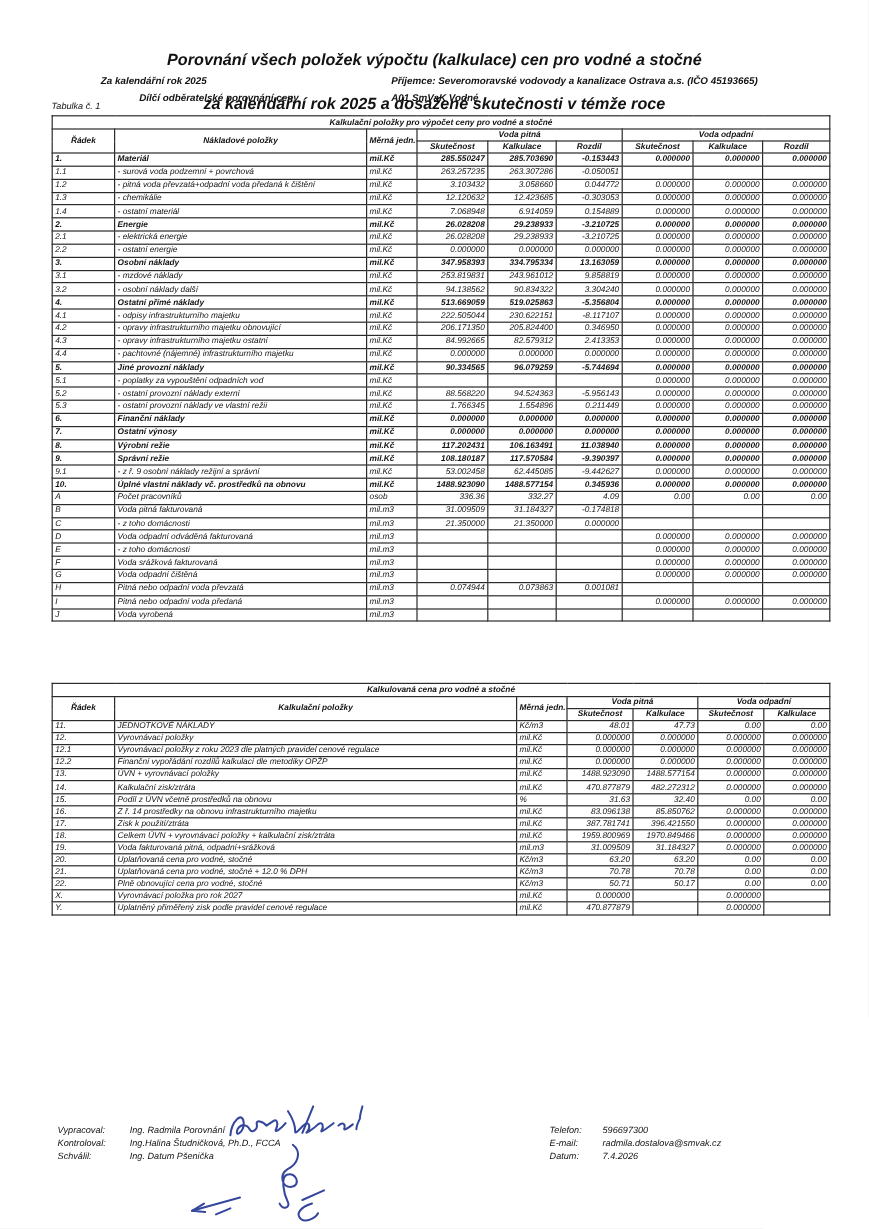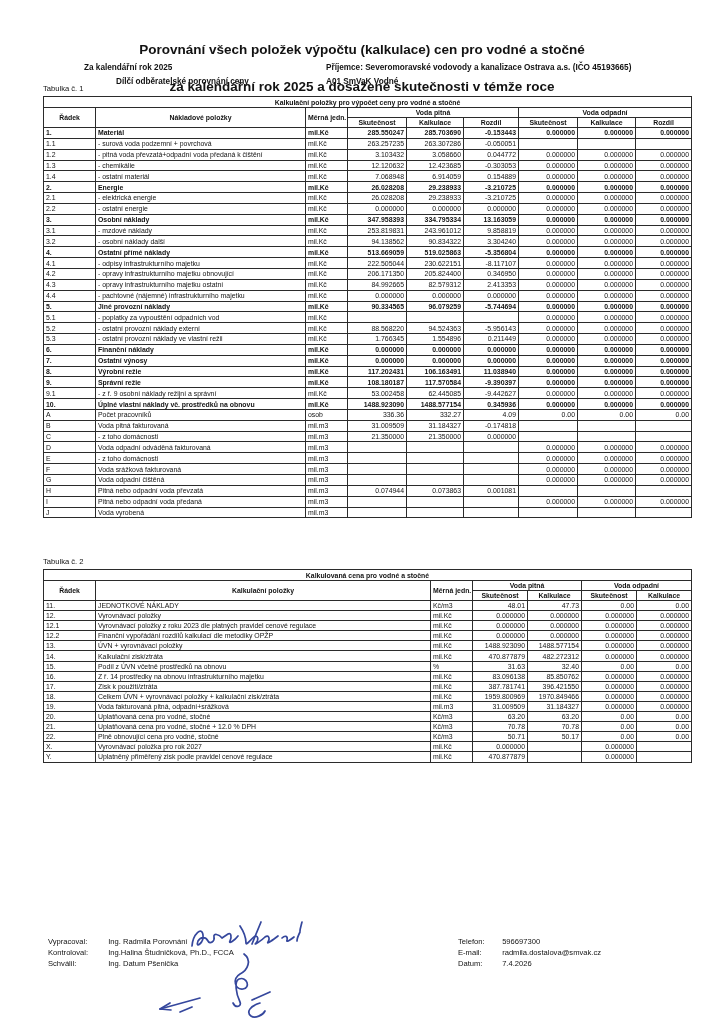--- a/index.html
+++ b/index.html
@@ -1,17 +1,17 @@
 <!DOCTYPE html>
 <html><head>
 <meta charset="utf-8">
 <style>
   html,body{margin:0;padding:0;background:#e8e8e8;}
   .page{position:relative;width:724px;height:1024px;background:#ffffff;
-        font-family:"Liberation Sans",sans-serif;color:#121212;overflow:hidden;}
+        font-family:"Liberation Sans",sans-serif;color:#121212;overflow:hidden;font-style:italic;}
   .abs{position:absolute;}
   .doc-title{top:22px;left:0;width:724px;text-align:center;font-weight:bold;
              font-size:13.5px;line-height:18.5px;white-space:pre-line;}
   .meta{font-size:8.2px;font-weight:bold;line-height:13px;margin-left:36px;}
   .caption{font-size:7.6px;text-align:left;width:648px;left:43px;}
   table.grid{border-collapse:collapse;table-layout:fixed;width:648px;background:#fff;}
   table.grid th,table.grid td{border:1px solid #2b2b2b;font-size:6.9px;
       padding:0 2px;overflow:hidden;white-space:nowrap;font-weight:normal;}
   table.grid th{text-align:center;font-weight:bold;}
   th.ttl{height:10px;font-size:7.3px;}
@@ -472,21 +472,20 @@
           <td class="num"></td>
           <td class="num"></td>
           <td class="num"></td>
           <td class="num"></td>
           <td class="num"></td>
           <td class="num"></td>
         </tr>
       </tbody>
   </table>
 
-  <div class="abs caption" style="top:557px;">Tabulka č. 2</div>
 
   <table id="t2" class="grid abs" style="top:569px;left:43px;">
     <colgroup>
       <col style="width:52px">
         <col style="width:335px">
         <col style="width:42px">
       <col style="width:55px">
         <col style="width:54px">
         <col style="width:55px">
         <col style="width:55px">

